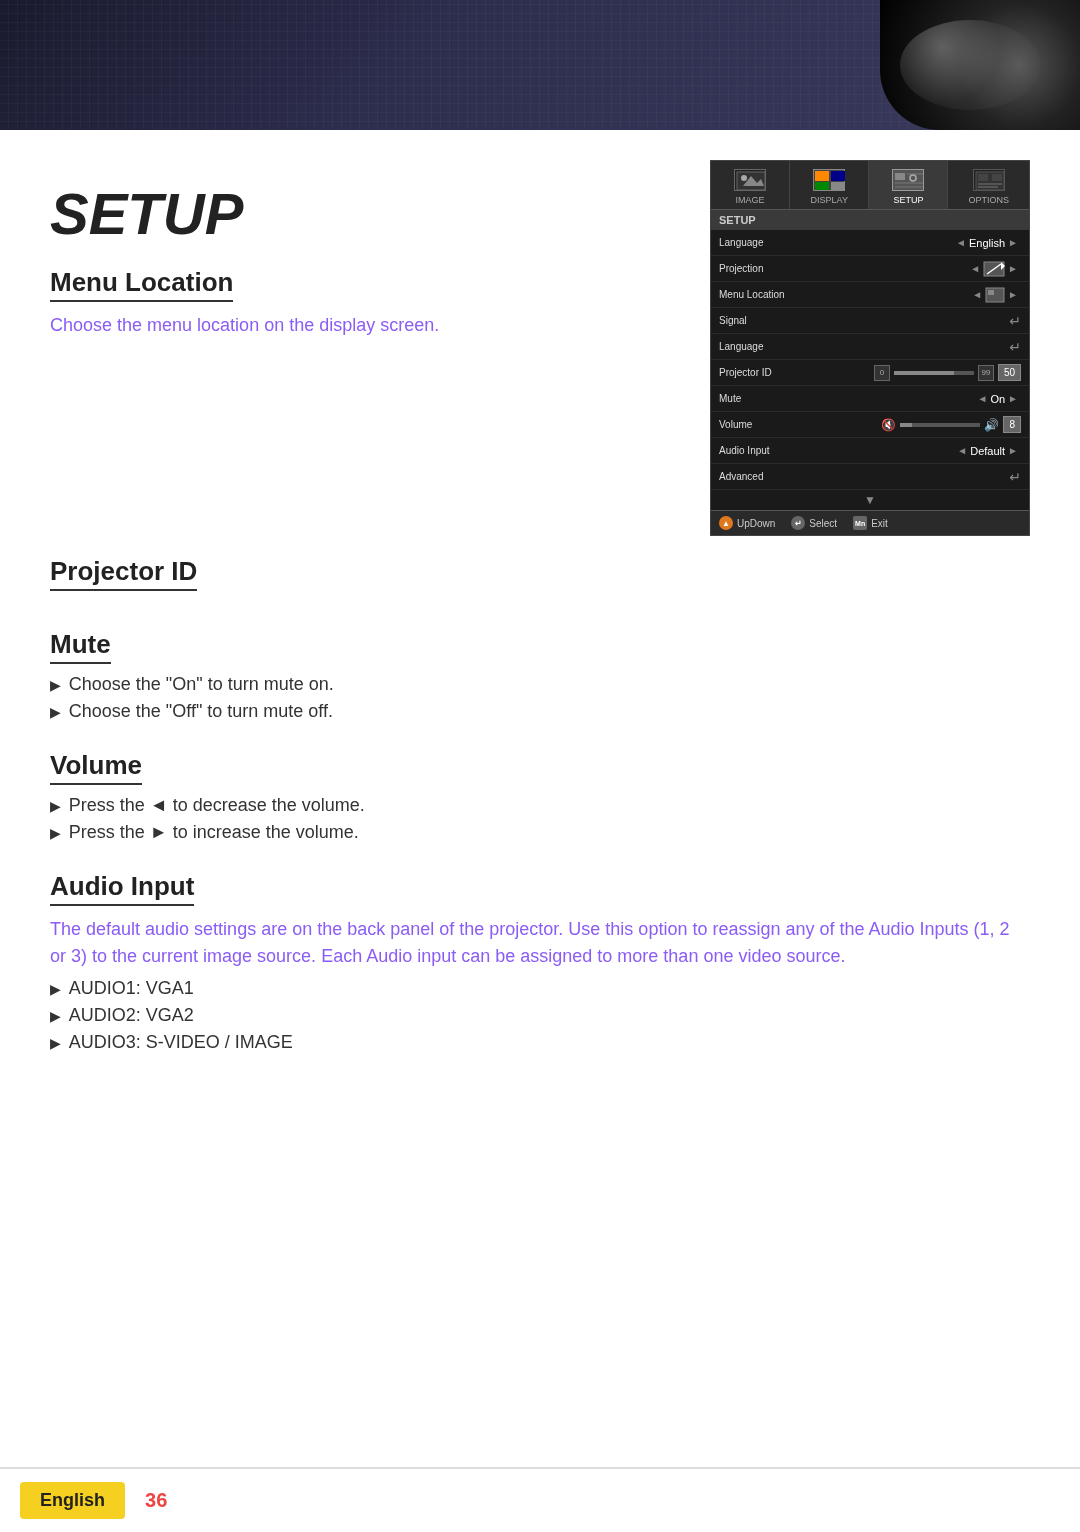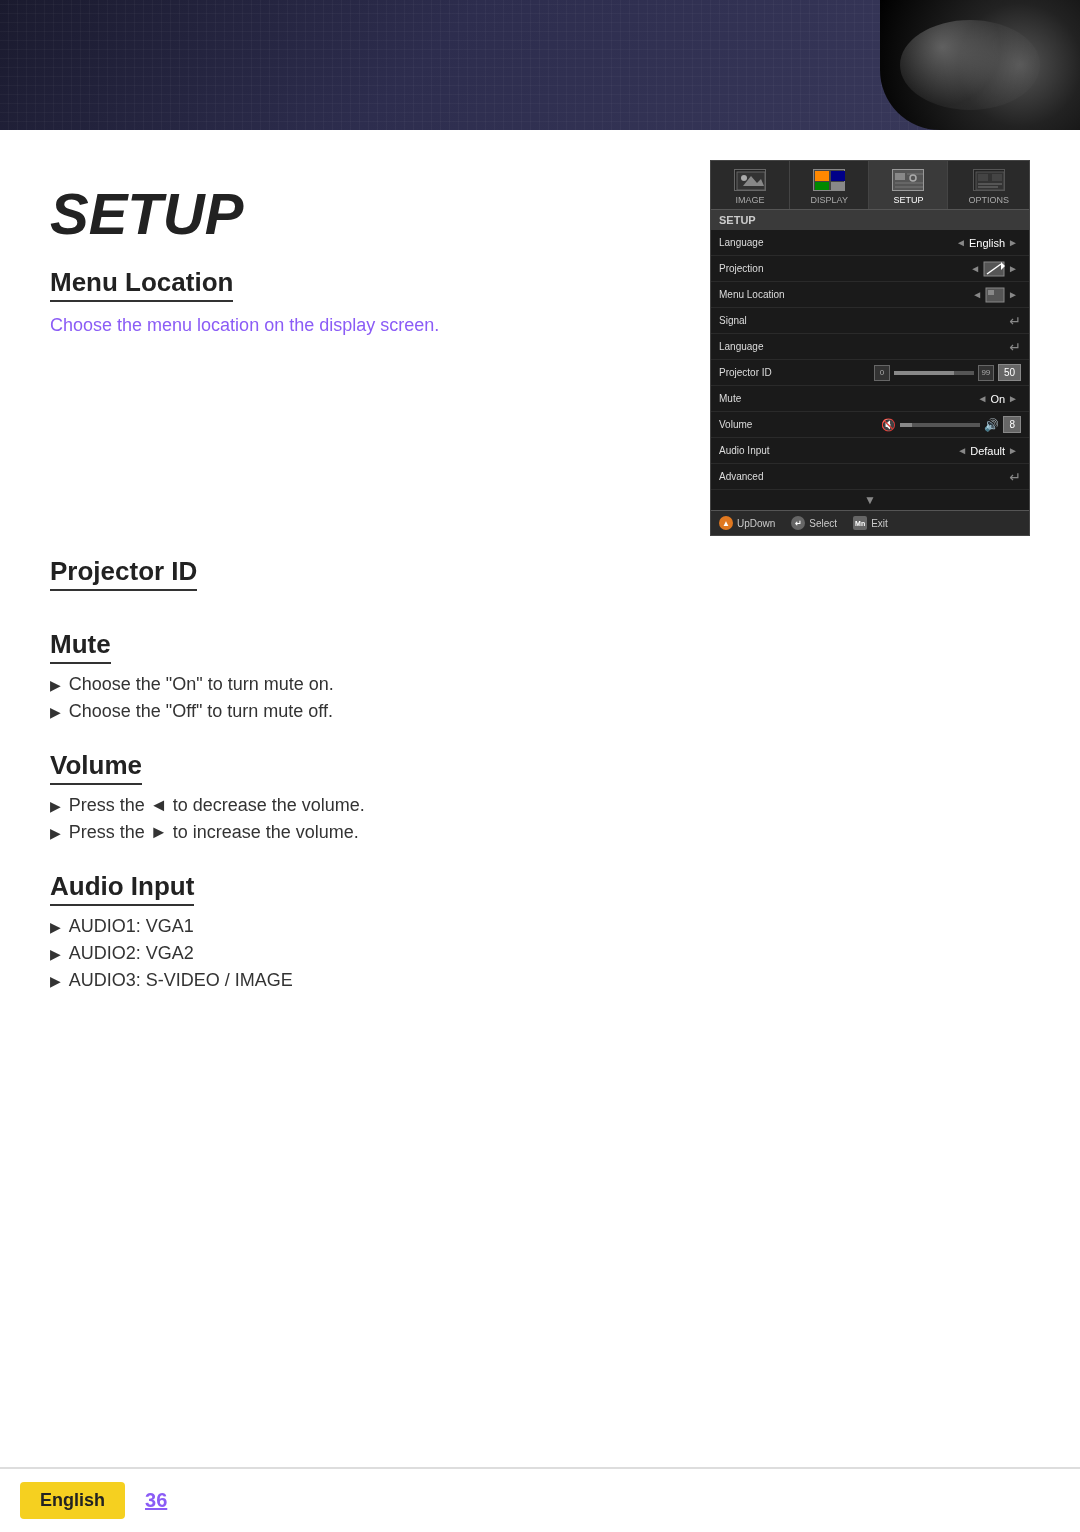--- a/index.html
+++ b/index.html
@@ -262,23 +262,22 @@
       font-weight: bold;
       padding: 8px 20px;
       border-radius: 4px;
       display: flex;
       align-items: center;
       gap: 8px;
     }
     .footer-page {
       margin-left: 20px;
       font-size: 20px;
-      color: #8b5cf6;
-      font-weight: bold;
-      text-decoration: underline;
+      color: #ef4444;
+      font-weight: bold;
     }
     .clearfix::after { content: ''; display: table; clear: both; }
   </style>
 </head>
 <body>
 
 <div class="header">
   <div class="header-lens"></div>
 </div>
 
@@ -473,20 +472,21 @@
       <span>Press the <strong>◄</strong> to decrease the volume.</span>
     </div>
     <div class="bullet-item">
       <span class="bullet-arrow">▶</span>
       <span>Press the <strong>►</strong> to increase the volume.</span>
     </div>
   </div>
 
   <div class="section">
     <span class="section-title">Audio Input</span>
+    <p class="section-text">The default audio settings are on the back panel of the projector. Use this option to reassign any of the Audio Inputs (1, 2 or 3) to the current image source. Each Audio input can be assigned to more than one video source.</p>
     <div class="bullet-item">
       <span class="bullet-arrow">▶</span>
       <span>AUDIO1: VGA1</span>
     </div>
     <div class="bullet-item">
       <span class="bullet-arrow">▶</span>
       <span>AUDIO2: VGA2</span>
     </div>
     <div class="bullet-item">
       <span class="bullet-arrow">▶</span>

